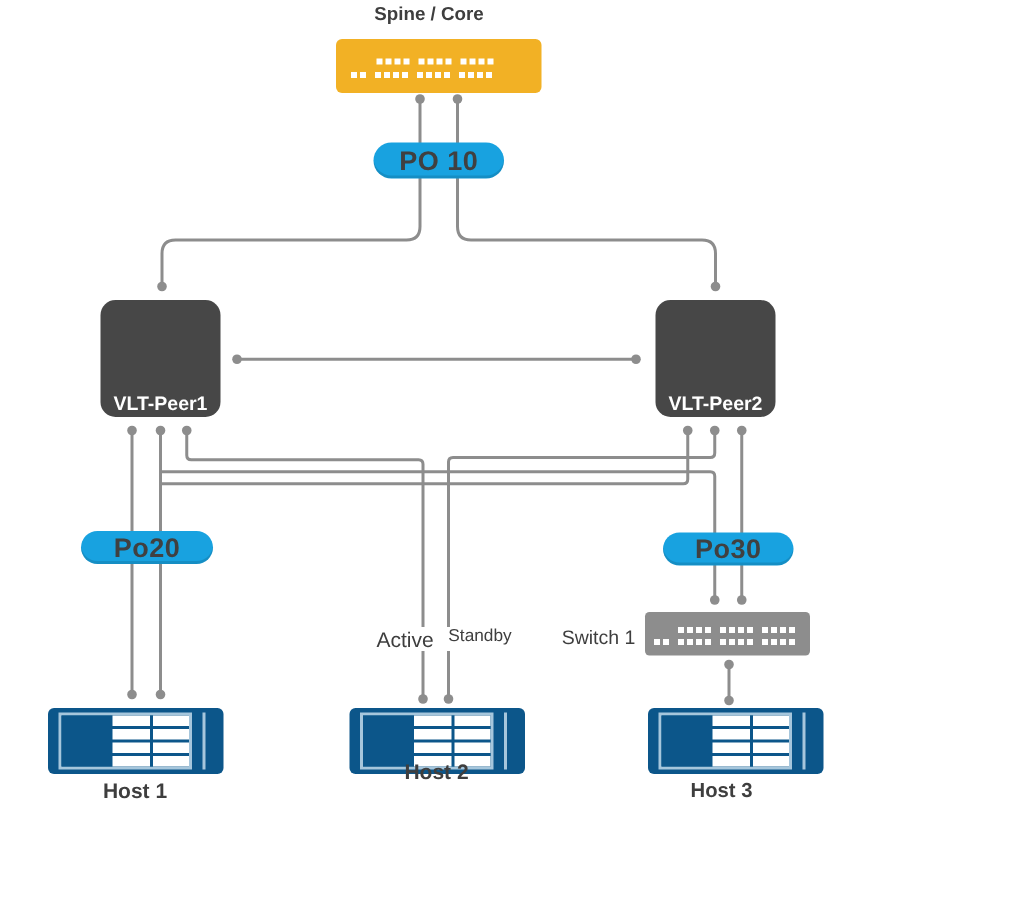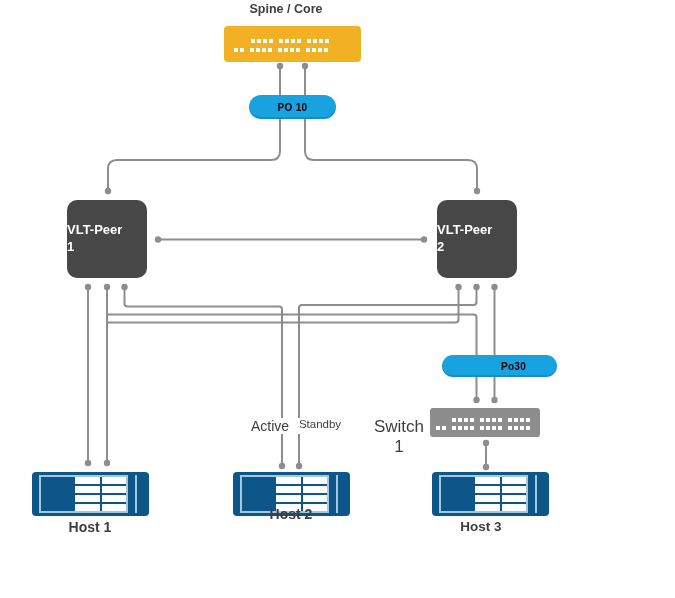--- a/index.html
+++ b/index.html
@@ -11,36 +11,36 @@
     position:relative; width:587px; height:598px; background:#fff; overflow:hidden;
     font-family:"Liberation Sans", sans-serif; color:var(--label);
   }
   #wires{position:absolute; left:0; top:0; width:675px; height:598px;}
   .lbl{position:absolute; text-align:center; color:var(--label);}
   .bold{font-weight:bold;}
 
   
   .pill{
     position:absolute; background:var(--accent); border-radius:14px;
-    color:#000000; font-weight:bold; font-size:10px; letter-spacing:.3px;
+    color:#404040; font-weight:bold; font-size:18px; letter-spacing:.3px;
     display:flex; align-items:center; justify-content:center;
     box-shadow:inset 0 -2px 0 rgba(0,0,0,.12);
   }
 
   
   .switchbox{position:absolute; border-radius:4px;}
   .portrow{position:absolute; display:flex; gap:6px;}
   .portgroup{display:flex; gap:2px;}
   .portsq{width:4px; height:4px; background:#fff;}
 
   
   .vltbox{
     position:absolute; width:80px; height:78px; background:var(--dark); border-radius:10px;
     color:#fff; font-weight:bold; font-size:13px; line-height:1.3;
-    display:flex; flex-direction:column; align-items:flex-start; justify-content:center;
+    display:flex; align-items:flex-end; justify-content:center;
   }
 
   
   #vlti{
     position:absolute; left:277px; top:210px; width:30px; height:60px;
     background:var(--accent); border-radius:50%;
     color:#fff; font-weight:bold; font-size:10px;
     display:flex; align-items:center; justify-content:center;
   }
 
@@ -153,26 +153,27 @@
   <div class="vltbox" style="left:67px; top:200px;">
     <span>VLT-Peer</span>
     <span>1</span>
   </div>
   <div class="vltbox" style="left:437px; top:200px;">
     <span>VLT-Peer</span>
     <span>2</span>
   </div>
 
 
-  <div class="pill" style="left:442px; top:355px; width:87px; height:22px;padding-left:28px;">Po30</div>
+  <div class="pill" style="left:54px; top:354px; width:88px; height:22px;">Po20</div>
+  <div class="pill" style="left:442px; top:355px; width:87px; height:22px;">Po30</div>
 
   <div class="lbl whitebg" style="left:240px; top:418px; width:56px; font-size:14px;">Active</div>
   <div class="lbl whitebg" style="left:292px; top:418px; width:52px; font-size:11.5px;">Standby</div>
 
-  <div class="lbl" style="left:368px; top:417px; width:62px; font-size:17px;">Switch 1</div>
+  <div class="lbl" style="left:368px; top:417px; width:62px; font-size:13px;">Switch 1</div>
   <div class="switchbox" style="left:430px; top:408px; width:110px; height:29px; background:var(--swgray); border-radius:3px;">
     <div class="portrow" style="left:22px; top:10px;">
         <div class="portgroup">
           <div class="portsq"></div>
           <div class="portsq"></div>
           <div class="portsq"></div>
           <div class="portsq"></div>
         </div>
         <div class="portgroup">
           <div class="portsq"></div>

